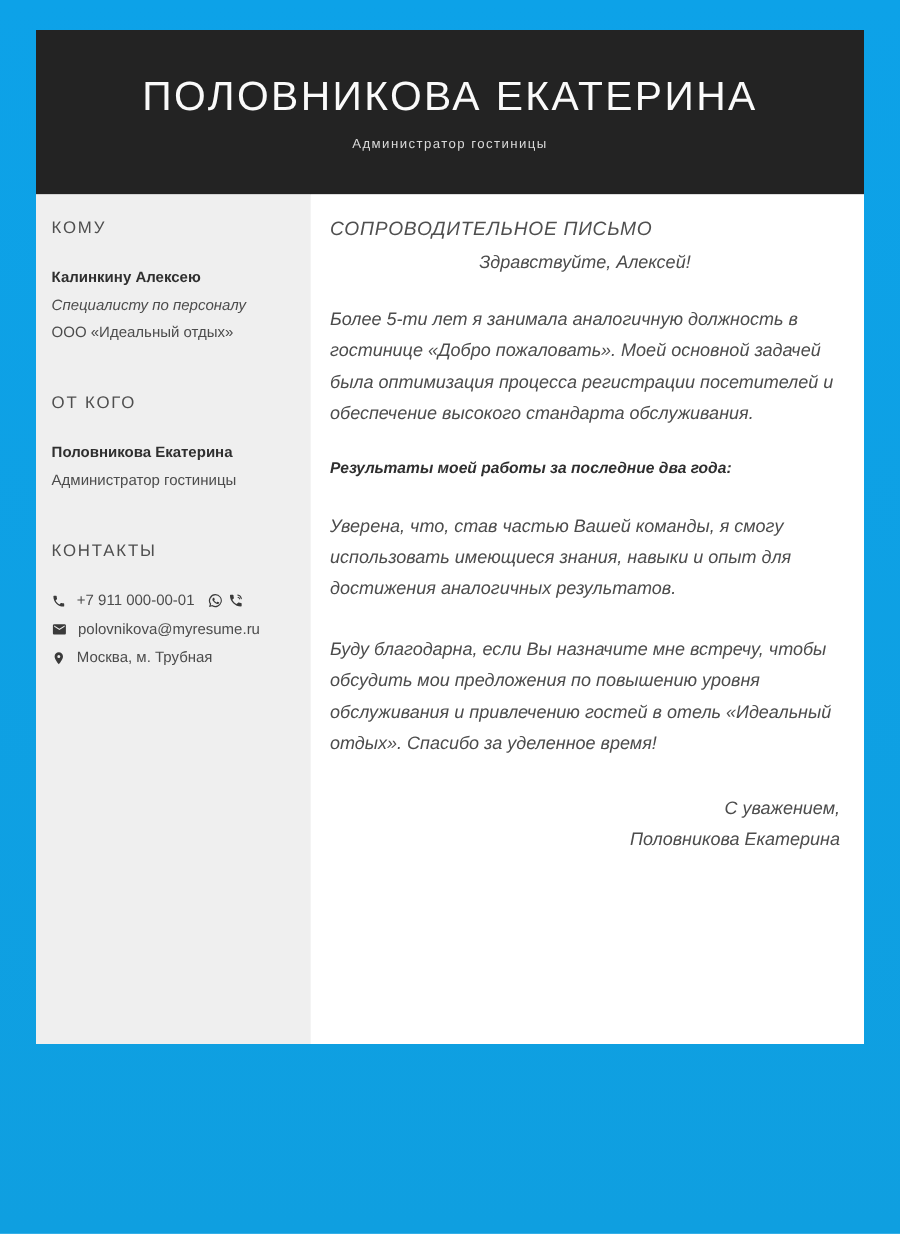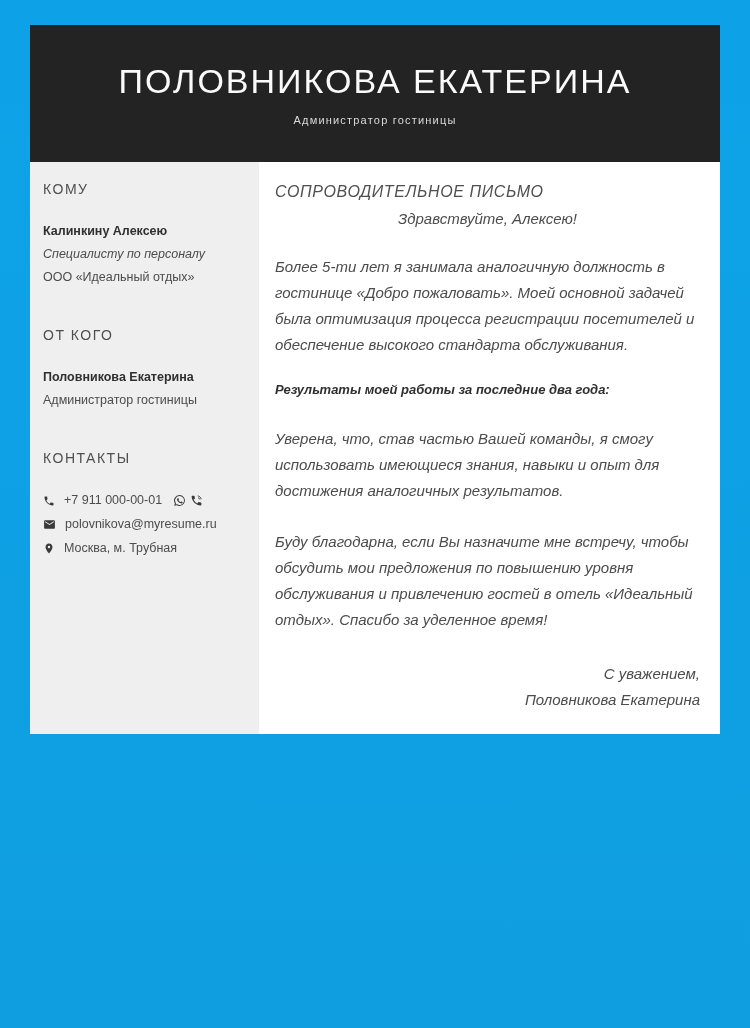--- a/index.html
+++ b/index.html
@@ -19,21 +19,21 @@
     background:var(--page-bg);
   }
   .canvas{
     position:relative;
     width:750px;height:1028px;
     background:linear-gradient(180deg, var(--page-bg) 0%, #0f9fe0 100%);
     overflow:hidden;
   }
   .sheet{
     position:absolute;left:30px;top:25px;
-    width:690px;height:709px;
+    width:690px;height:845px;
     display:flex;flex-direction:column;
     background:var(--sheet-bg);
   }
   
   .header{
     flex:0 0 137px;
     background:var(--header-bg);
     display:flex;flex-direction:column;align-items:center;justify-content:center;
     color:#fff;
   }
@@ -183,21 +183,21 @@
                 </svg>
             </span>
             <span class="txt">Москва, м. Трубная</span>
           </div>
         </section>
 
       </aside>
 
       <main class="letter">
         <h2 class="letter-heading">СОПРОВОДИТЕЛЬНОЕ ПИСЬМО</h2>
-        <p class="greeting">Здравствуйте, Алексею!</p>
+        <p class="greeting">Здравствуйте, Алексей!</p>
 
         <p class="para">Более 5-ти лет я занимала аналогичную должность в гостинице «Добро пожаловать». Моей основной задачей была оптимизация процесса регистрации посетителей и обеспечение высокого стандарта обслуживания.</p>
 
         <div class="results">
           <p class="results-heading">Результаты моей работы за последние два года:</p>
         </div>
 
         <p class="para">Уверена, что, став частью Вашей команды, я смогу использовать имеющиеся знания, навыки и опыт для достижения аналогичных результатов.</p>
         <p class="para">Буду благодарна, если Вы назначите мне встречу, чтобы обсудить мои предложения по повышению уровня обслуживания и привлечению гостей в отель «Идеальный отдых». Спасибо за уделенное время!</p>
 

